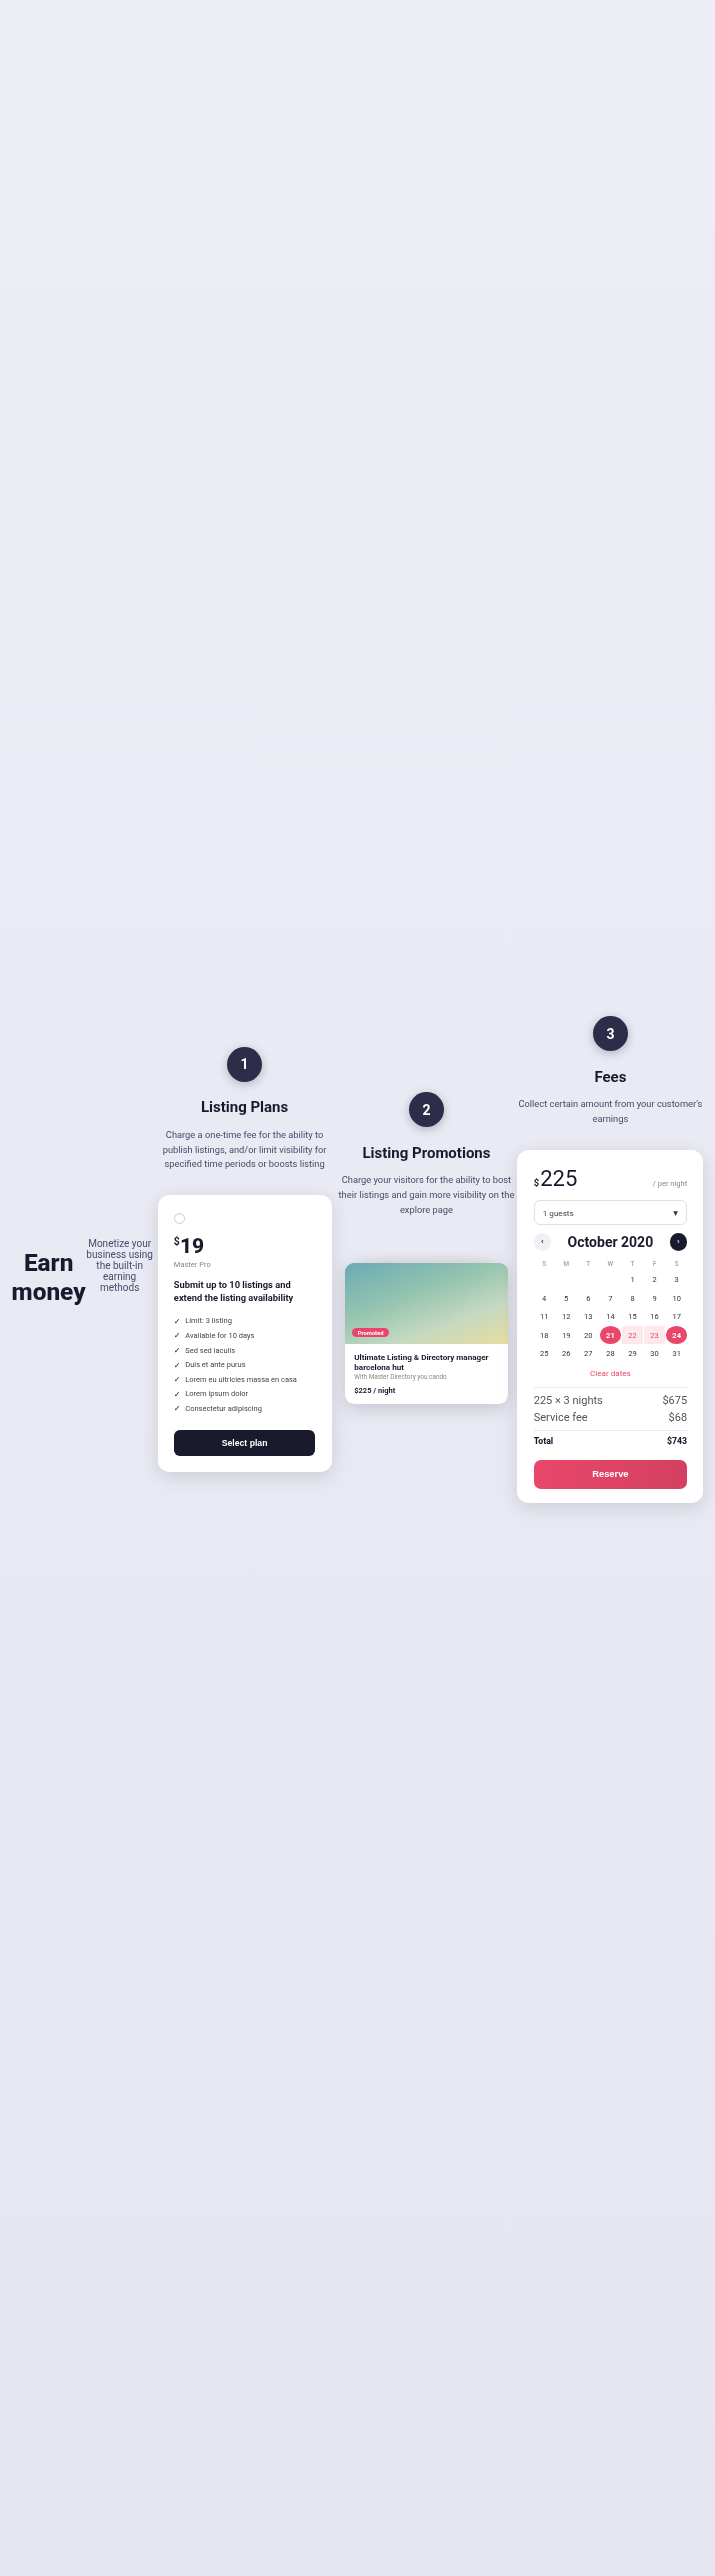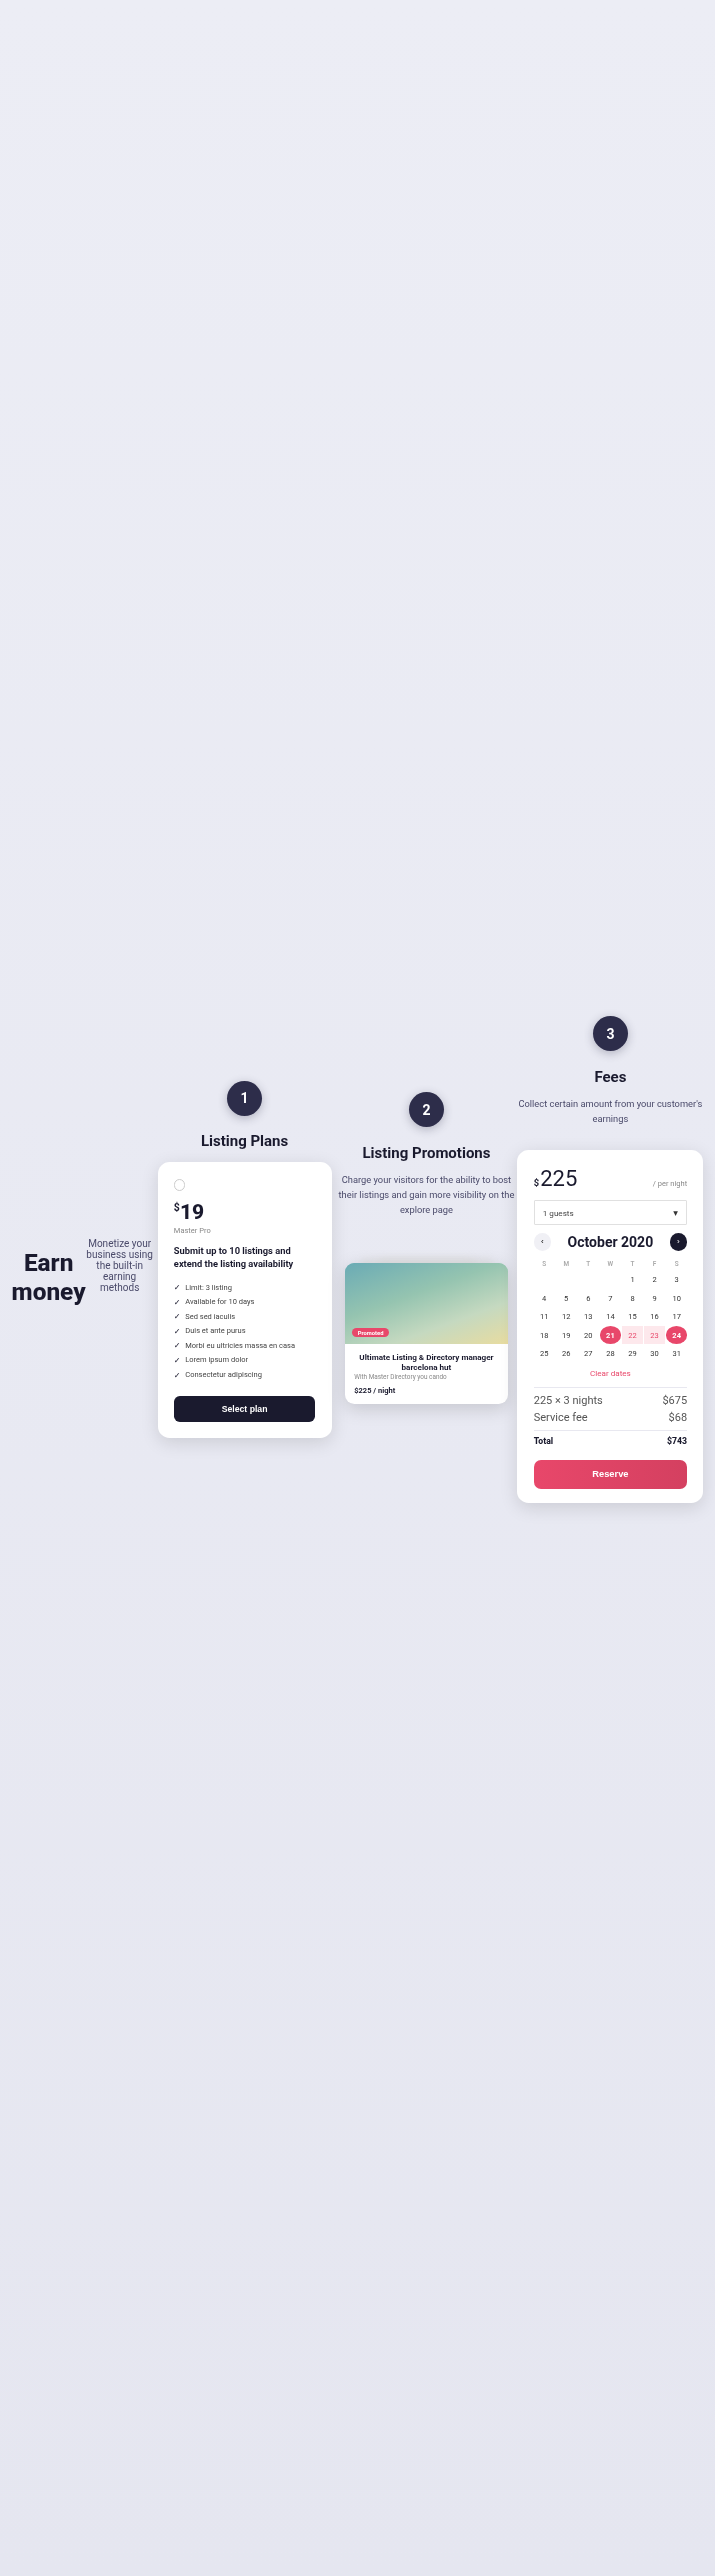--- a/index.html
+++ b/index.html
@@ -215,21 +215,20 @@
       border-radius: 11.6px;
     }
     .promo-info {
       padding: 8.1px 9.3px 9.3px;
     }
     .promo-title {
       font-size: 8.1px;
       font-weight: 700;
       color: #1a1a2e;
       margin-bottom: 1px;
-      text-align: center;
     }
     .promo-subtitle {
       font-size: 6.4px;
       color: #888;
       margin-bottom: 4.6px;
     }
     .promo-price {
       font-size: 7.5px;
       font-weight: 700;
       color: #1a1a2e;
@@ -286,21 +285,21 @@
     }
     .price-period {
       font-size: 7.5px;
       color: #888;
     }
     .guests-selector {
       display: flex;
       align-items: center;
       justify-content: space-between;
       border: 0.9px solid #e0e0e0;
-      border-radius: 1px;
+      border-radius: 6px;
       padding: 5.8px 8.1px;
       margin-bottom: 8.1px;
       cursor: pointer;
     }
     .guests-label {
       font-size: 8.1px;
       color: #444;
     }
     .chevron-icon {
       color: #333;
@@ -410,20 +409,21 @@
 <body>
 
 <div class="page-wrapper">
 
   <h1 class="section-title">Earn money</h1>
   <p class="section-subtitle">Monetize your business using the built-in earning methods</p>
 
   <div class="section-block">
     <div class="step-circle">1</div>
     <h2 class="step-title">Listing Plans</h2>
+    <p class="step-description">Charge a one-time fee for the ability to publish listings, and/or limit visibility for specified time periods or boosts listing</p>
 
     <div class="plans-stage">
       <div class="blurred-card-left"></div>
       <div class="plan-card">
         <div class="plan-radio"></div>
         <div class="plan-price">
           <sup>$</sup><span>19</span>
         </div>
         <div class="plan-name">Master Pro</div>
         <div class="plan-headline">Submit up to 10 listings and extend the listing availability</div>
@@ -439,21 +439,21 @@
             <li>
               <span class="check-icon">✓</span>
               <span>Sed sed iaculis</span>
             </li>
             <li>
               <span class="check-icon">✓</span>
               <span>Duis et ante purus</span>
             </li>
             <li>
               <span class="check-icon">✓</span>
-              <span>Morbi eu ultricies massa en casa</span>
+              <span>Lorem eu ultricies massa en casa</span>
             </li>
             <li>
               <span class="check-icon">✓</span>
               <span>Lorem ipsum dolor</span>
             </li>
             <li>
               <span class="check-icon">✓</span>
               <span>Consectetur adipiscing</span>
             </li>
           </ul>

